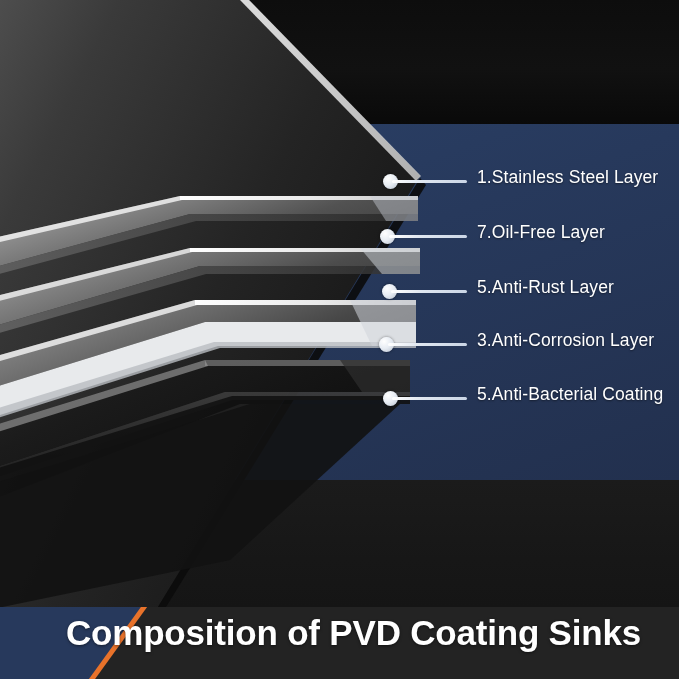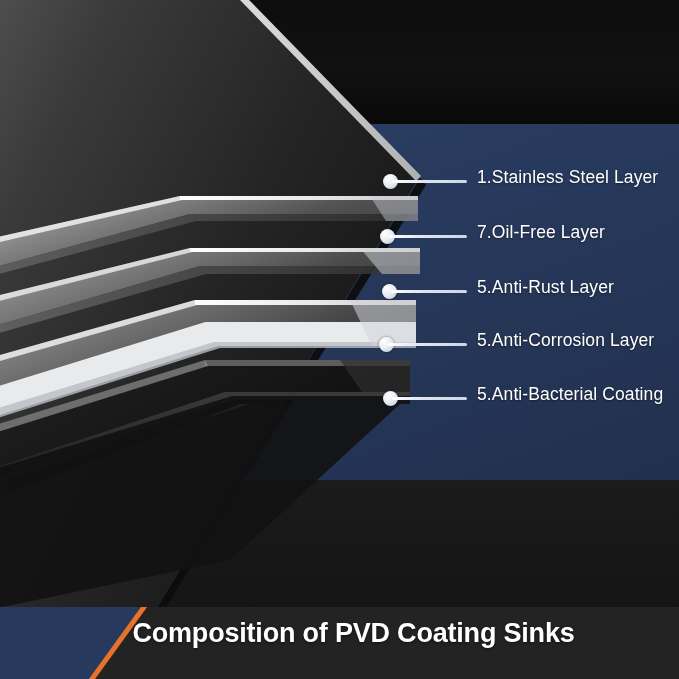--- a/index.html
+++ b/index.html
@@ -107,21 +107,21 @@
   .title-bar .title-text {
     position: absolute;
     left: 0; top: 0;
     width: 679px; height: 52px;
     display: flex;
     align-items: center;
     justify-content: center;
     padding-left: 28px;
     box-sizing: border-box;
     color: #ffffff;
-    font-size: 27px;
+    font-size: 35px;
     font-weight: bold;
     letter-spacing: -0.2px;
     text-shadow: 0 1px 3px rgba(0,0,0,0.5);
   }
 </style>
 </head>
 <body>
 
 <div id="infographic">
 
@@ -242,21 +242,21 @@
 
     <div class="callout" style="top:279px;">
       <span class="dot" style="left:382px;"></span>
       <span class="leader" style="left:391px; width:76px;"></span>
       <span class="label" style="left:477px;">5.Anti-Rust Layer</span>
     </div>
 
     <div class="callout" style="top:332px;">
       <span class="dot" style="left:379px;"></span>
       <span class="leader" style="left:388px; width:79px;"></span>
-      <span class="label" style="left:477px;">5.Anti-Corrosion Layer</span>
+      <span class="label" style="left:477px;">3.Anti-Corrosion Layer</span>
     </div>
 
     <div class="callout" style="top:386px;">
       <span class="dot" style="left:383px;"></span>
       <span class="leader" style="left:392px; width:75px;"></span>
       <span class="label" style="left:477px;">5.Anti-Bacterial Coating</span>
     </div>
 
   </div>
 

